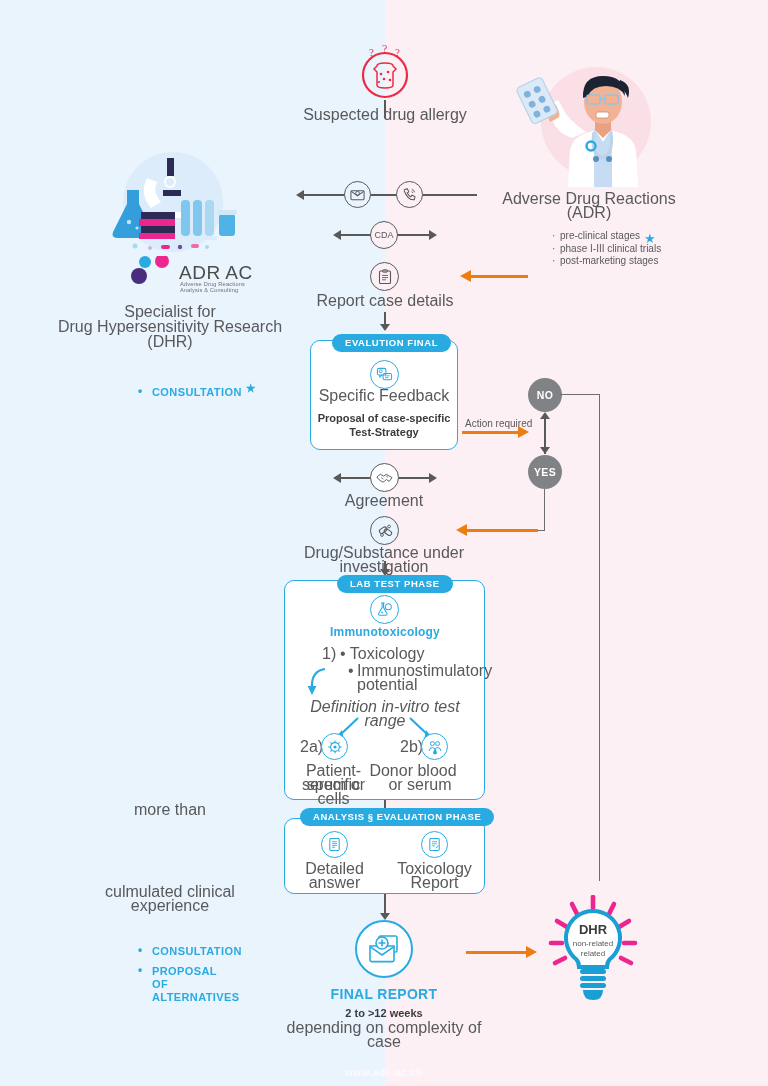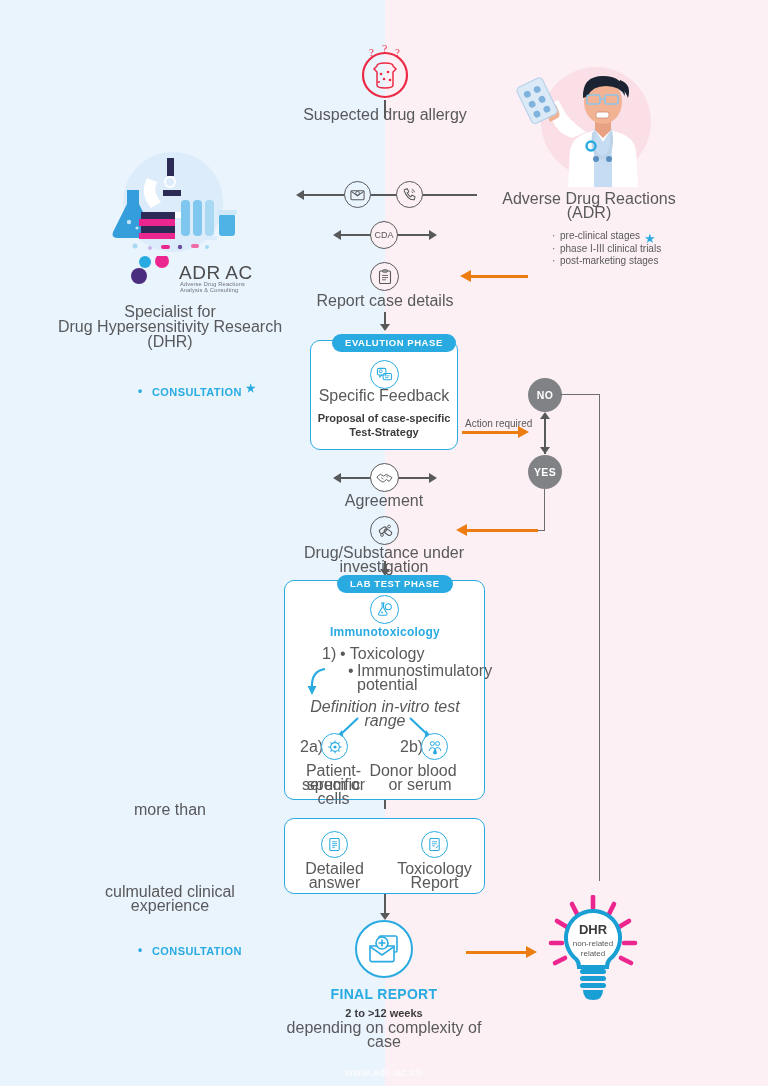--- a/index.html
+++ b/index.html
@@ -258,20 +258,23 @@
 
   <div class="abs ctext lbl-grey" style="left:100px; top:803px; width:140px;">more than</div>
   <div class="abs ctext lbl-grey" style="left:100px; top:885px; width:140px;">culmulated clinical</div>
   <div class="abs ctext lbl-grey" style="left:100px; top:899px; width:140px;">experience</div>
 
   <div class="abs" style="left:138px; top:945px;">
     <ul class="side-bullets tight">
       <li>
         <span>CONSULTATION</span>
       </li>
+      <li style="width:95px;">
+        <span>PROPOSAL OF ALTERNATIVES</span>
+      </li>
     </ul>
   </div>
 
   <div class="abs vline" style="left:384px; top:100px; height:18px;"></div>
 
   <div class="abs hline" style="left:302px; top:194px; width:175px;"></div>
   <div class="abs ah ah-left" style="left:296px; top:190px;"></div>
 
   <div class="abs chip chip-grey" style="left:344px; top:181px; width:27px; height:27px; background:#eaf4fd;">
     <svg width="15" height="15" viewBox="0 0 16 16">
@@ -306,21 +309,21 @@
       <line x1="5" y1="8.6" x2="11" y2="8.6" stroke="#58595b" stroke-width="0.9"></line>
       <line x1="5" y1="10.8" x2="9" y2="10.8" stroke="#58595b" stroke-width="0.9"></line>
     </svg>
   </div>
   <div class="abs ctext lbl-grey" style="left:300px; top:294px; width:170px;">Report case details</div>
 
   <div class="abs vline" style="left:384px; top:312px; height:14px;"></div>
   <div class="abs ah ah-down" style="left:380px; top:324px;"></div>
 
   <div class="abs phase-box" style="left:310px; top:340px; width:148px; height:110px;"></div>
-  <div class="abs phase-tab" style="left:332px; top:334px;">EVALUTION PHASE</div>
+  <div class="abs phase-tab" style="left:332px; top:334px;">EVALUTION FINAL</div>
 
   <div class="abs chip chip-blue" style="left:370px; top:360px; width:29px; height:29px;">
     <svg width="17" height="17" viewBox="0 0 18 18">
       <rect x="1.5" y="2.5" width="9" height="7" rx="1.5" fill="none" stroke="#29abe2" stroke-width="1.1"></rect>
       <path d="M4 9.5 v2.2 l2.4 -2.2" fill="none" stroke="#29abe2" stroke-width="1.1"></path>
       <rect x="7.5" y="8" width="9" height="6.5" rx="1.5" fill="none" stroke="#29abe2" stroke-width="1.1"></rect>
       <line x1="9.5" y1="10.4" x2="14.5" y2="10.4" stroke="#29abe2" stroke-width="0.9"></line>
       <line x1="9.5" y1="12.3" x2="13" y2="12.3" stroke="#29abe2" stroke-width="0.9"></line>
       <circle cx="5" cy="5.6" r="1.6" fill="none" stroke="#29abe2" stroke-width="1"></circle>
     </svg>
@@ -450,20 +453,21 @@
       <path d="M7.6 12 q0 -3.4 3 -3.4 q3.2 0 3.2 3.4" fill="none" stroke="#29abe2" stroke-width="1"></path>
       <path d="M8 10 q-2 2.4 -2 3.6 a2 2 0 0 0 4 0 q0 -1.2 -2 -3.6 z" fill="#29abe2"></path>
     </svg>
   </div>
   <div class="abs ctext lbl-grey" style="left:368px; top:764px; width:90px;">Donor blood</div>
   <div class="abs ctext lbl-grey" style="left:375px; top:778px; width:90px;">or serum</div>
 
   <div class="abs vline" style="left:384px; top:800px; height:9px;"></div>
 
   <div class="abs phase-box" style="left:284px; top:818px; width:201px; height:76px;"></div>
+  <div class="abs phase-tab" style="left:300px; top:808px;">ANALYSIS § EVALUATION PHASE</div>
 
   <div class="abs chip chip-blue" style="left:321px; top:831px; width:27px; height:27px; background:#fff;">
     <svg width="15" height="15" viewBox="0 0 16 16">
       <rect x="3" y="1.6" width="10" height="12.8" rx="1" fill="none" stroke="#29abe2" stroke-width="1.1"></rect>
       <line x1="5.4" y1="5" x2="10.6" y2="5" stroke="#29abe2" stroke-width="0.9"></line>
       <line x1="5.4" y1="7" x2="10.6" y2="7" stroke="#29abe2" stroke-width="0.9"></line>
       <line x1="5.4" y1="9" x2="10.6" y2="9" stroke="#29abe2" stroke-width="0.9"></line>
       <line x1="5.4" y1="11" x2="8.6" y2="11" stroke="#29abe2" stroke-width="0.9"></line>
     </svg>
   </div>

